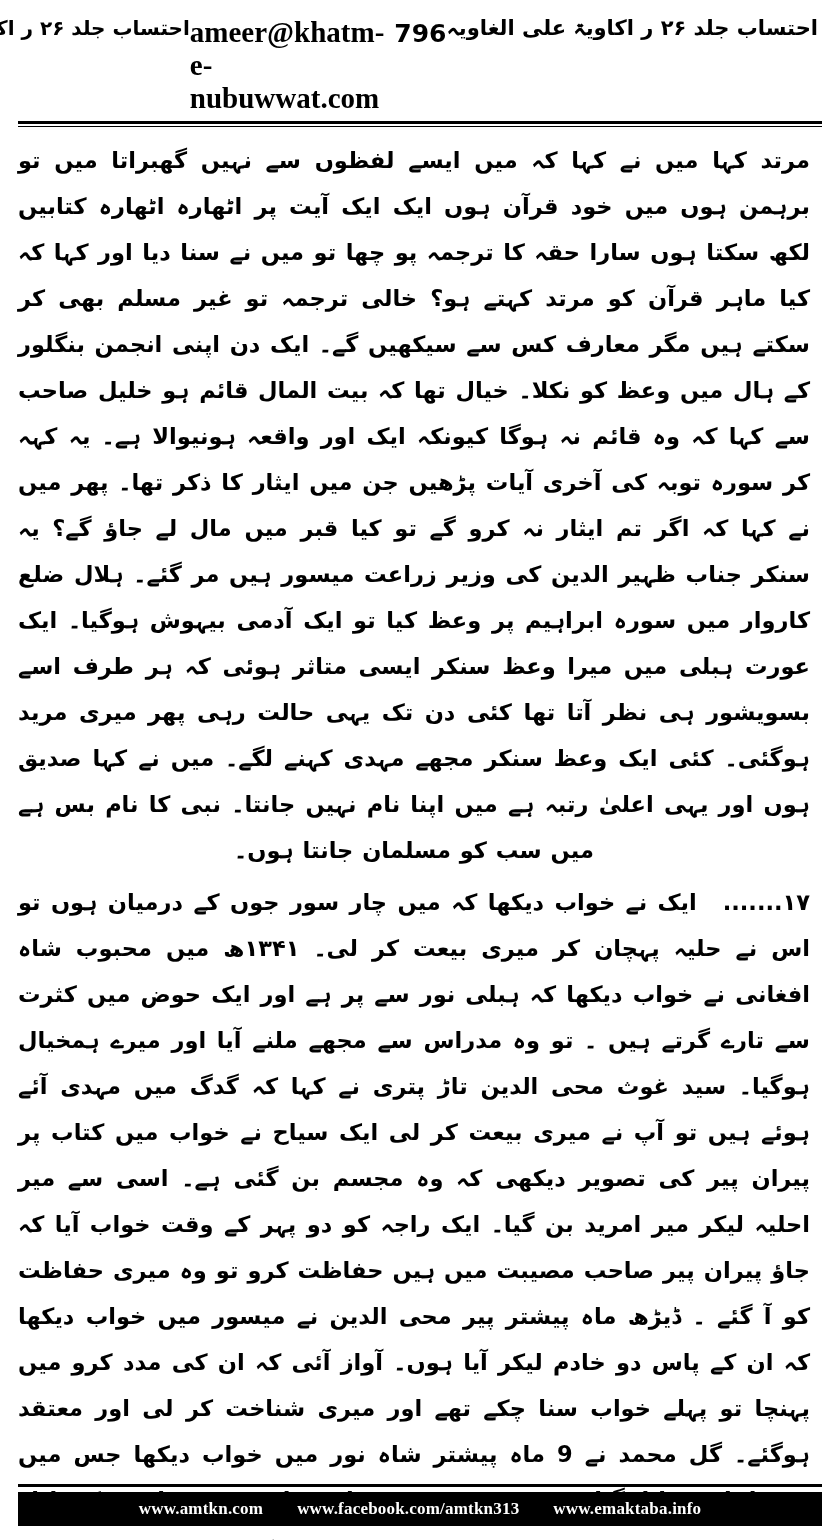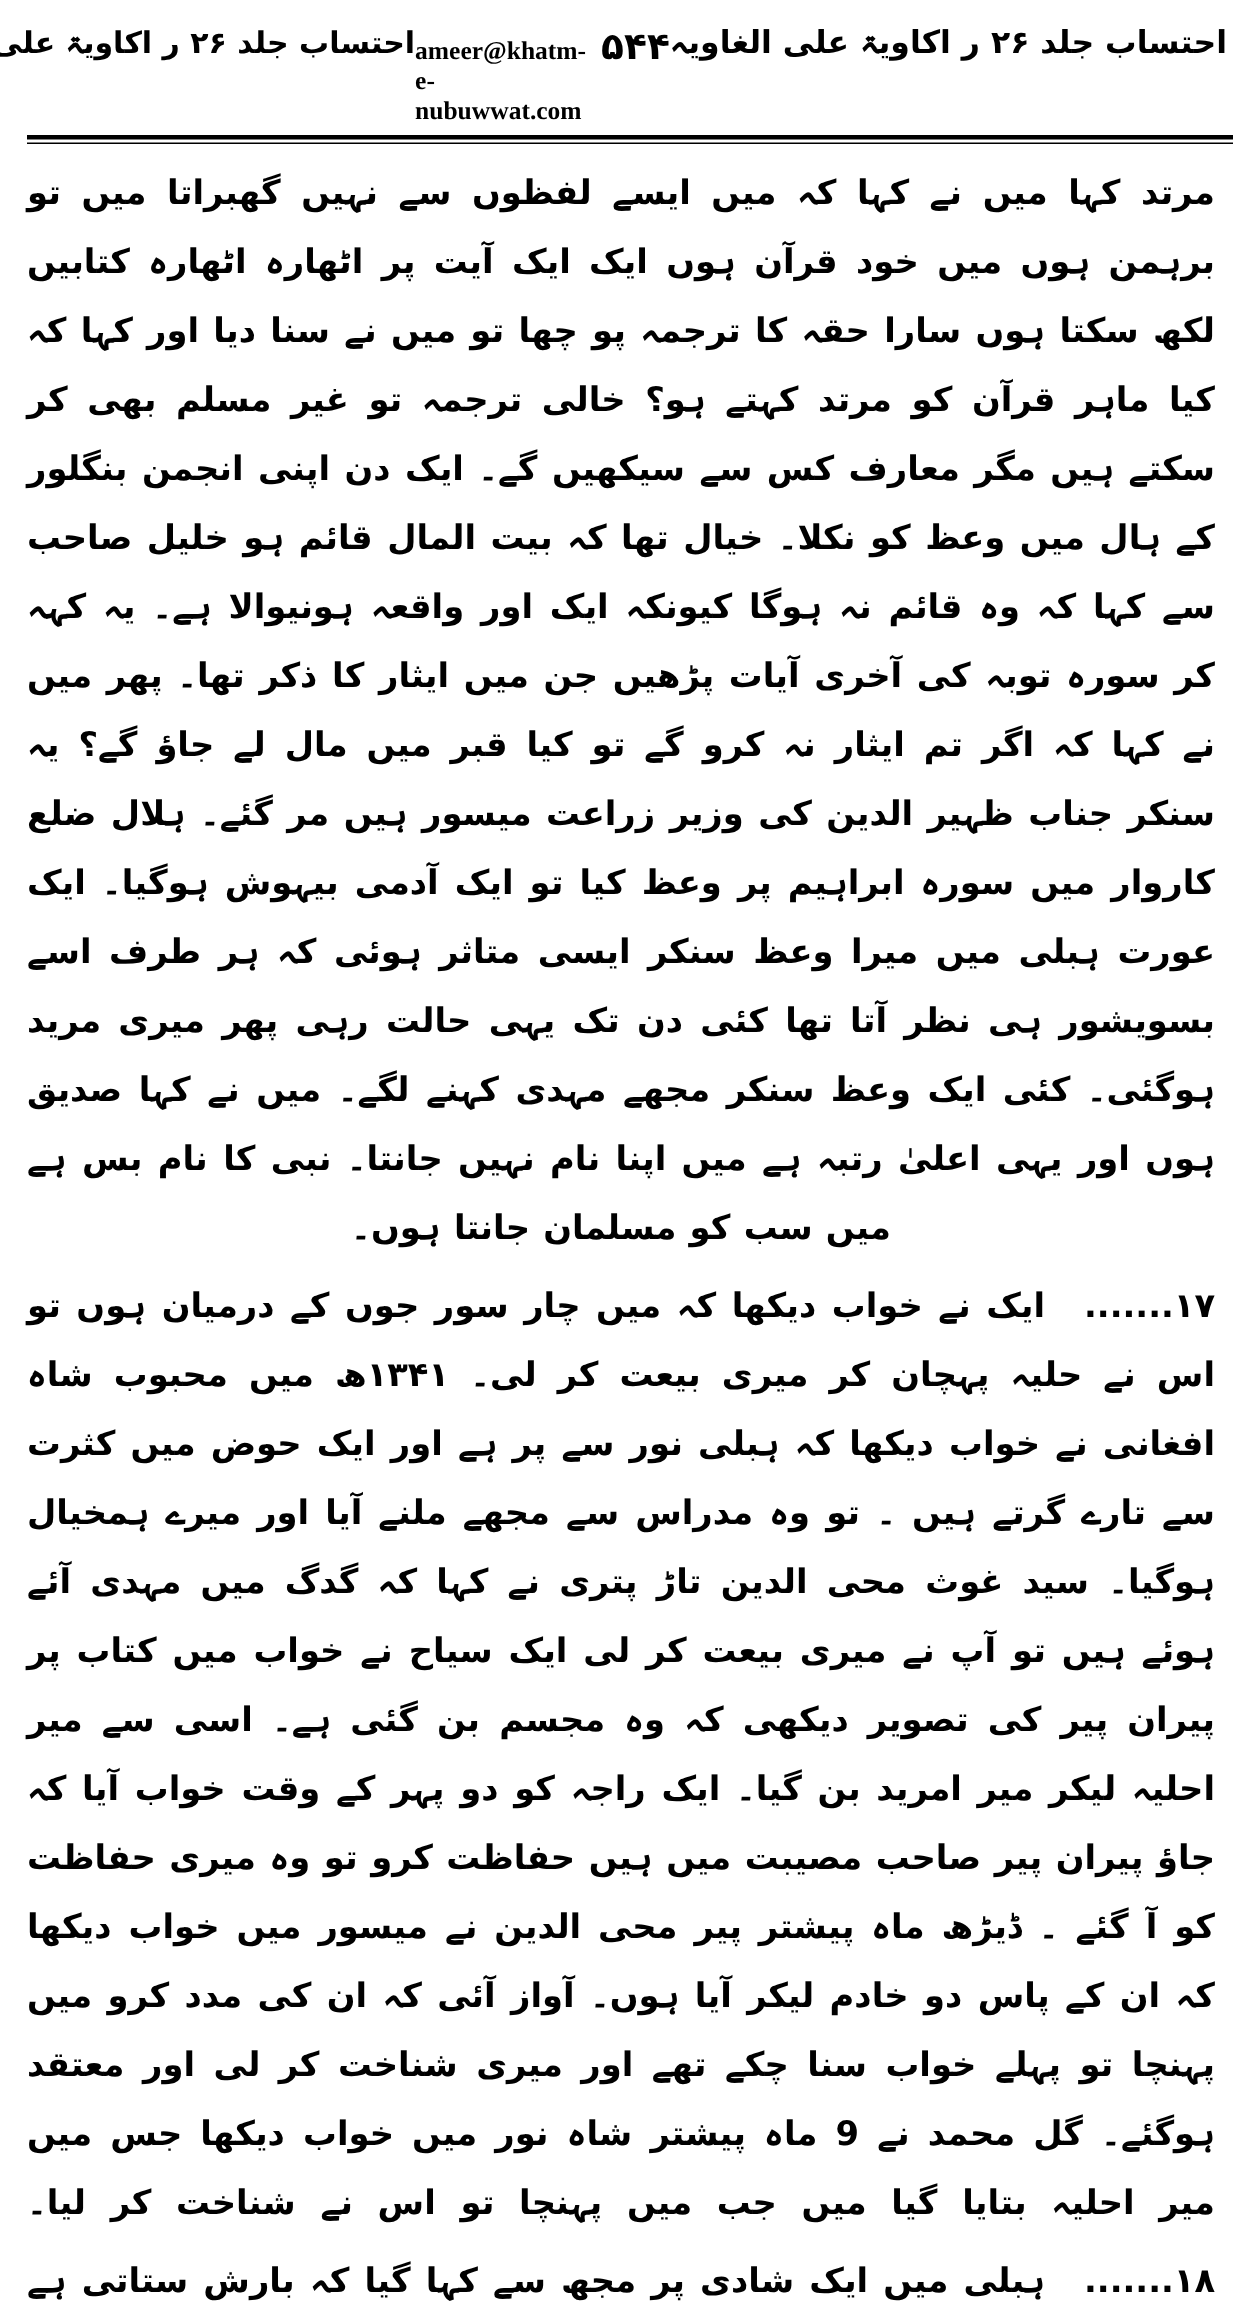--- a/index.html
+++ b/index.html
@@ -39,21 +39,21 @@
     letter-spacing: -0.3px;
   }
   .header-center {
     display: flex;
     align-items: baseline;
     gap: 10px;
     direction: ltr;
   }
   .header-email {
     font-family: "Liberation Serif", serif;
-    font-size: 17px;
+    font-size: 29px;
     font-weight: bold;
     color: #000;
   }
   .header-pageno {
     font-family: "DejaVu Sans", sans-serif;
     font-size: 25px;
     font-weight: bold;
     direction: rtl;
   }
   .header-left {
@@ -136,34 +136,42 @@
 </style>
 </head>
 <body>
 
 <div class="page">
 
   <div class="header">
     <div class="header-right">احتساب جلد ۲۶ ر اکاویۃ علی الغاویہ</div>
     <div class="header-center">
       <span class="header-email">ameer@khatm-e-nubuwwat.com</span>
-      <span class="header-pageno">۵۴۴</span>
+      <span class="header-pageno">796</span>
     </div>
     <div class="header-left">احتساب جلد ۲۶ ر اکاویۃ علی الغاویہ</div>
   </div>
 
   <hr class="rule">
   <hr class="rule thin">
 
   <div class="body-text">
     <p class="para last-center">
       <span>مرتد کہا میں نے کہا کہ میں ایسے لفظوں سے نہیں گھبراتا میں تو برہمن ہوں میں خود قرآن ہوں ایک ایک آیت پر اٹھارہ اٹھارہ کتابیں لکھ سکتا ہوں سارا حقہ کا ترجمہ پو چھا تو میں نے سنا دیا اور کہا کہ کیا ماہر قرآن کو مرتد کہتے ہو؟ خالی ترجمہ تو غیر مسلم بھی کر سکتے ہیں مگر معارف کس سے سیکھیں گے۔ ایک دن اپنی انجمن بنگلور کے ہال میں وعظ کو نکلا۔ خیال تھا کہ بیت المال قائم ہو خلیل صاحب سے کہا کہ وہ قائم نہ ہوگا کیونکہ ایک اور واقعہ ہونیوالا ہے۔ یہ کہہ کر سورہ توبہ کی آخری آیات پڑھیں جن میں ایثار کا ذکر تھا۔ پھر میں نے کہا کہ اگر تم ایثار نہ کرو گے تو کیا قبر میں مال لے جاؤ گے؟ یہ سنکر جناب ظہیر الدین کی وزیر زراعت میسور ہیں مر گئے۔ ہلال ضلع کاروار میں سورہ ابراہیم پر وعظ کیا تو ایک آدمی بیہوش ہوگیا۔ ایک عورت ہبلی میں میرا وعظ سنکر ایسی متاثر ہوئی کہ ہر طرف اسے بسویشور ہی نظر آتا تھا کئی دن تک یہی حالت رہی پھر میری مرید ہوگئی۔ کئی ایک وعظ سنکر مجھے مہدی کہنے لگے۔ میں نے کہا صدیق ہوں اور یہی اعلیٰ رتبہ ہے میں اپنا نام نہیں جانتا۔ نبی کا نام بس ہے میں سب کو مسلمان جانتا ہوں۔</span>
     </p>
     <p class="para">
       <span class="num">۱۷.......</span><span>ایک نے خواب دیکھا کہ میں چار سور جوں کے درمیان ہوں تو اس نے حلیہ پہچان کر میری بیعت کر لی۔ ۱۳۴۱ھ میں محبوب شاہ افغانی نے خواب دیکھا کہ ہبلی نور سے پر ہے اور ایک حوض میں کثرت سے تارے گرتے ہیں ۔ تو وہ مدراس سے مجھے ملنے آیا اور میرے ہمخیال ہوگیا۔ سید غوث محی الدین تاڑ پتری نے کہا کہ گدگ میں مہدی آئے ہوئے ہیں تو آپ نے میری بیعت کر لی ایک سیاح نے خواب میں کتاب پر پیران پیر کی تصویر دیکھی کہ وہ مجسم بن گئی ہے۔ اسی سے میر احلیہ لیکر میر امرید بن گیا۔ ایک راجہ کو دو پہر کے وقت خواب آیا کہ جاؤ پیران پیر صاحب مصیبت میں ہیں حفاظت کرو تو وہ میری حفاظت کو آ گئے ۔ ڈیڑھ ماہ پیشتر پیر محی الدین نے میسور میں خواب دیکھا کہ ان کے پاس دو خادم لیکر آیا ہوں۔ آواز آئی کہ ان کی مدد کرو میں پہنچا تو پہلے خواب سنا چکے تھے اور میری شناخت کر لی اور معتقد ہوگئے۔ گل محمد نے 9 ماہ پیشتر شاہ نور میں خواب دیکھا جس میں میر احلیہ بتایا گیا میں جب میں پہنچا تو اس نے شناخت کر لیا۔</span>
     </p>
     <p class="para">
       <span class="num">۱۸.......</span><span>ہبلی میں ایک شادی پر مجھ سے کہا گیا کہ بارش ستاتی ہے میں نے دعا کی تو بند ہوگئی بلہاری میں ایک بچوں نے کاٹ کھایا کسی نے میرے نام کی دہائی دیکر دم کیا تو وہ فوراً اچھا ہوگیا۔ رکن الدین مخالف تھا تو اس کا گھر رفنا ہوگیا آخر ایک بچہ رہ گیا تو اسے میرے قدموں پر رکھ کر معافی کا خواستگار ہوگیا۔ سیٹھ حسن نے اپنی بہن سے میرا نکاح کرا دیا۔ جب مذہبی وعظوں کا شور اٹھا تو گھبرا گئے ایک رات میں باہر تھا تو میرے گھر کو باہر سے تالا ڈال گئے۔ میں نے دیکھ کر کہا</span>
     </p>
   </div>
 
+  <div class="footer">
+    <hr class="footer-rule">
+    <div class="footer-bar">
+      <span class="footer-link">www.amtkn.com</span>
+      <span class="footer-link">www.facebook.com/amtkn313</span>
+      <span class="footer-link">www.emaktaba.info</span>
+    </div>
+  </div>
 
 </div>
 
 </body></html>

